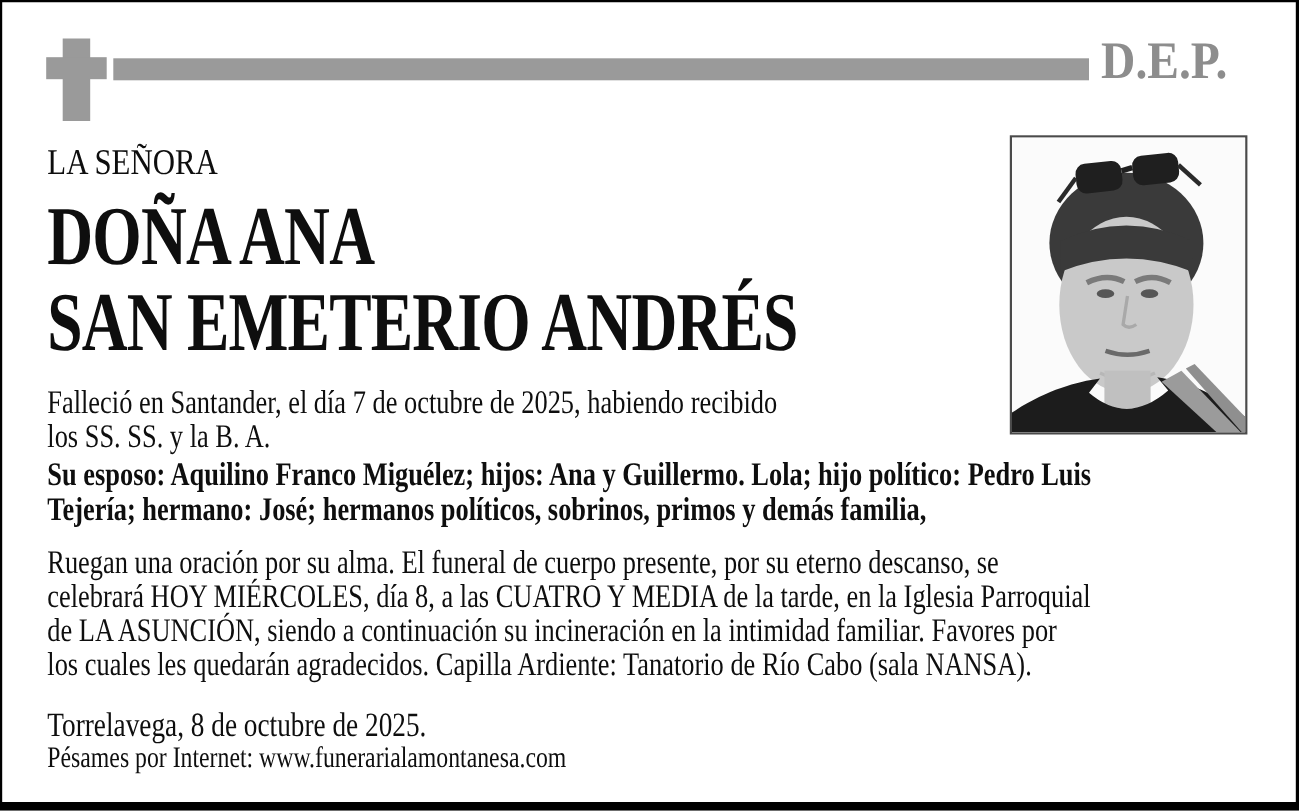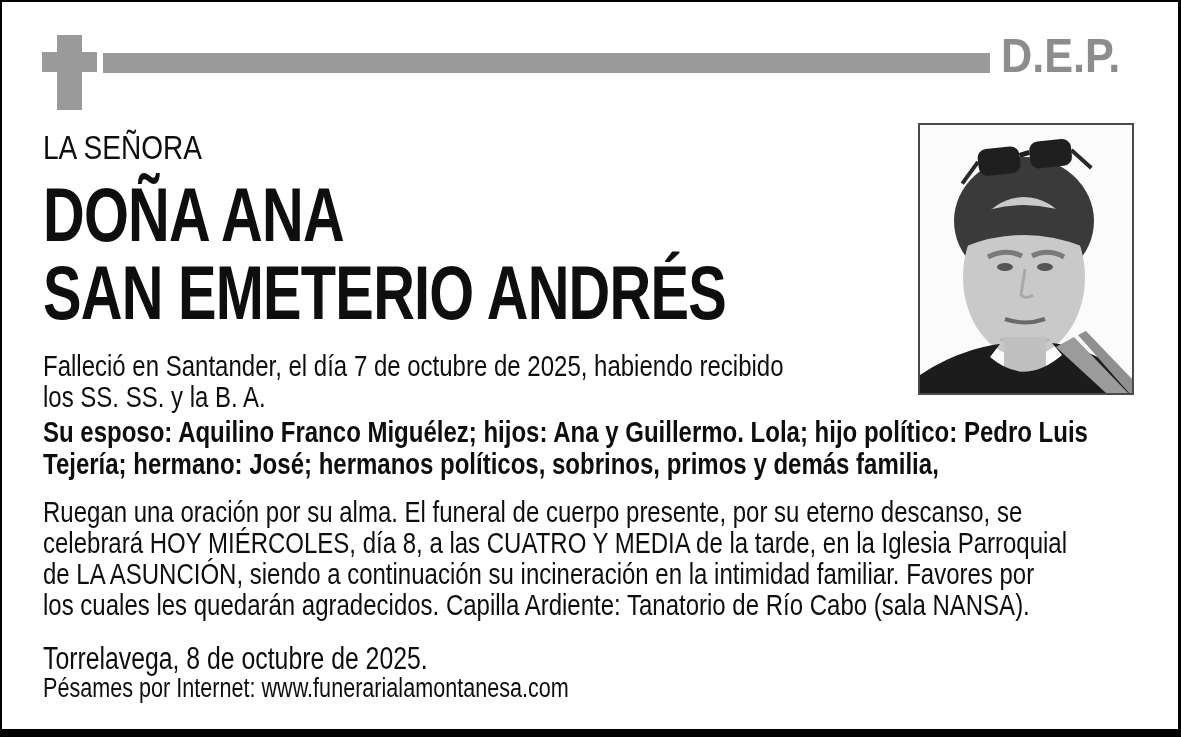--- a/index.html
+++ b/index.html
@@ -8,20 +8,21 @@
 
   .sheet {
     position: relative;
     width: 1181px;
     height: 737px;
     background: #ffffff;
     border-style: solid;
     border-color: #000000;
     border-width: 2px 3px 8px 2px;
     overflow: hidden;
+    font-family: Liberation Serif, serif;
   }
 
   
   .cross-v {
     position: absolute; left: 55px; top: 33px;
     width: 25px; height: 75px; background: #9a9a9a;
   }
   .cross-h {
     position: absolute; left: 40px; top: 50px;
     width: 55px; height: 20px; background: #9a9a9a;

